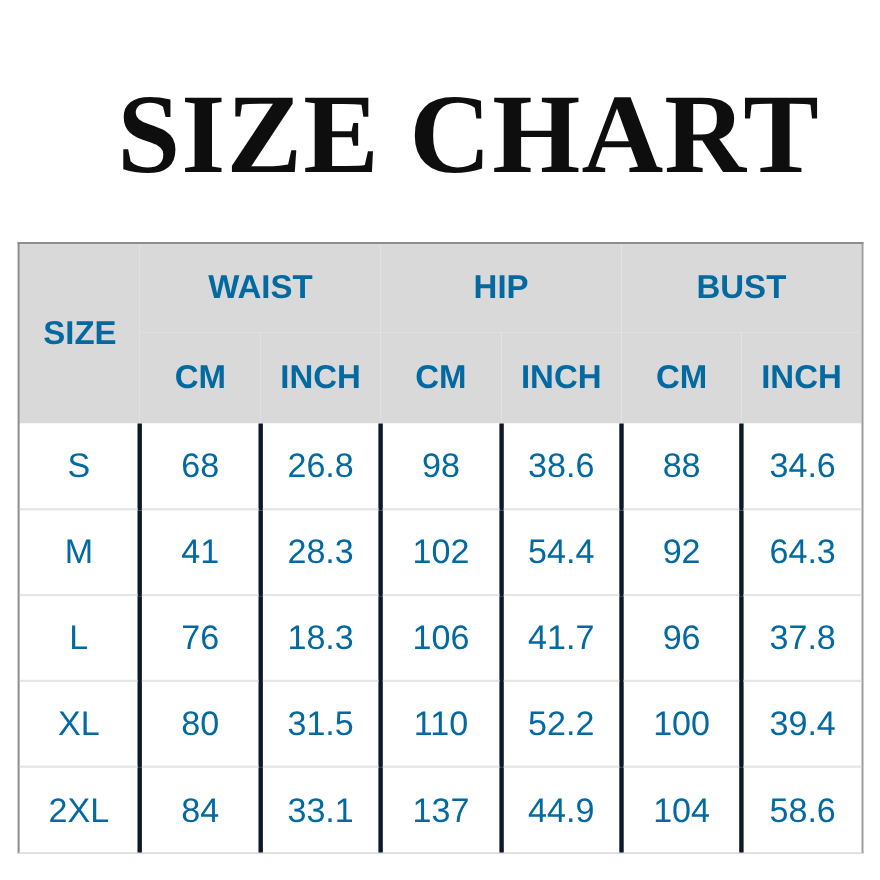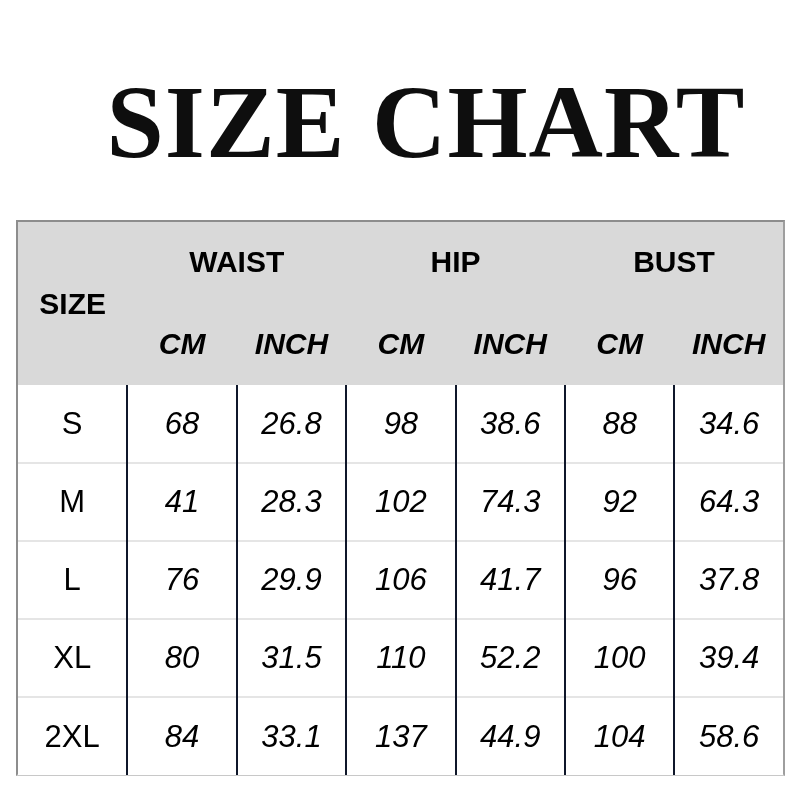--- a/index.html
+++ b/index.html
@@ -53,41 +53,41 @@
     width: 100%;
     height: 100%;
     border-collapse: collapse;
     table-layout: fixed;
   }
   table.size-chart th,
   table.size-chart td {
     padding: 0;
     text-align: center;
     vertical-align: middle;
-    color: #000000;
+    color: #0369a1;
   }
 
   
   thead th {
     background: #d9d9d9;
     font-weight: 700;
     font-size: 30px;
     border: none;
   }
   tr.group-row { height: 80px; }
-  tr.sub-row   { height: 83px; font-style: italic; }
+  tr.sub-row   { height: 83px; }
 
   
   tbody tr { height: 78px; }
   tbody td {
     font-weight: 400;
     font-size: 31px;
     background: #ffffff;
   }
-  tbody td + td { border-left: 2px solid #0f172a; font-style: italic; }
+  tbody td + td { border-left: 4px solid #0f172a; }
   tbody tr + tr td { border-top: 2px solid #e5e5e5; }
 </style>
 </head>
 <body>
 
 <div class="page">
 
   <div class="title">SIZE CHART</div>
 
   <div class="table-wrap">
@@ -125,28 +125,28 @@
           <td>98</td>
           <td>38.6</td>
           <td>88</td>
           <td>34.6</td>
         </tr>
         <tr>
           <td>M</td>
           <td>41</td>
           <td>28.3</td>
           <td>102</td>
-          <td>74.3</td>
+          <td>54.4</td>
           <td>92</td>
           <td>64.3</td>
         </tr>
         <tr>
           <td>L</td>
           <td>76</td>
-          <td>29.9</td>
+          <td>18.3</td>
           <td>106</td>
           <td>41.7</td>
           <td>96</td>
           <td>37.8</td>
         </tr>
         <tr>
           <td>XL</td>
           <td>80</td>
           <td>31.5</td>
           <td>110</td>

